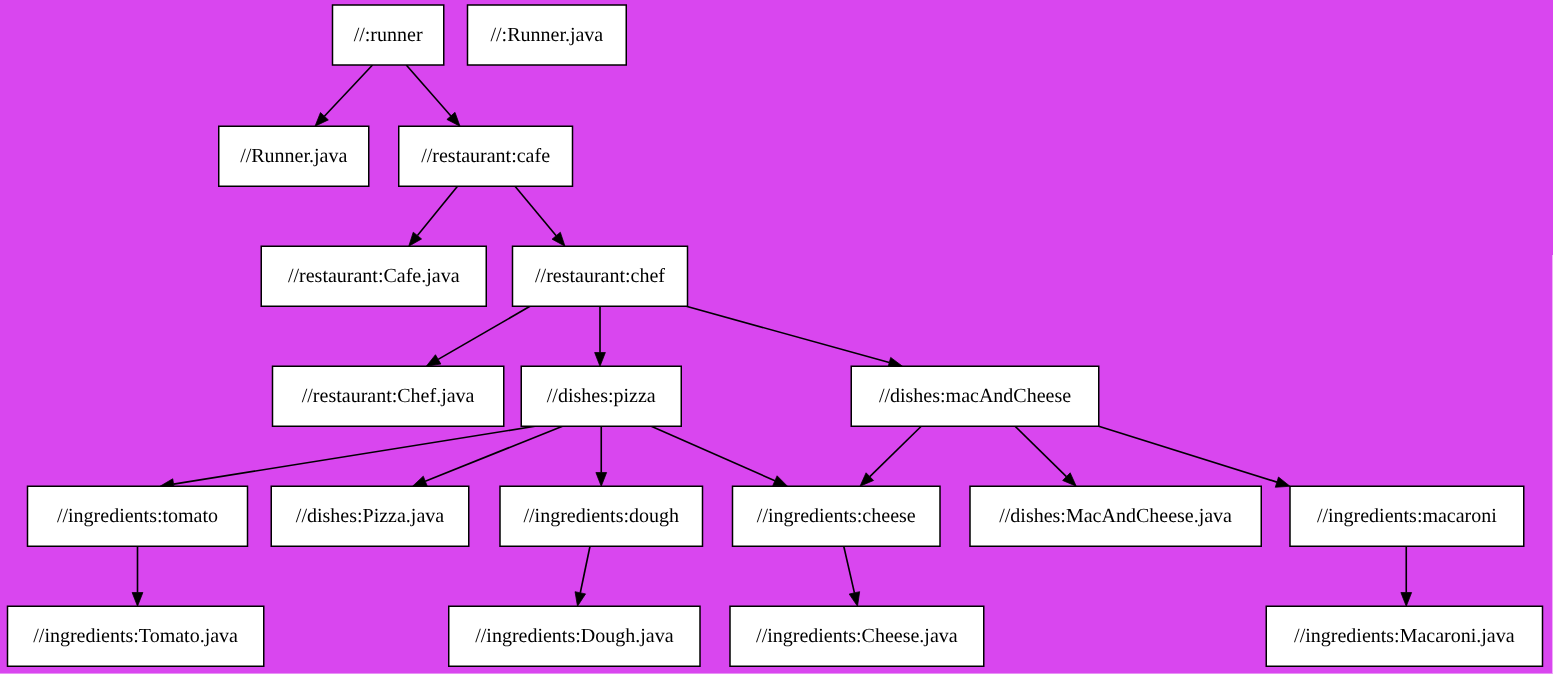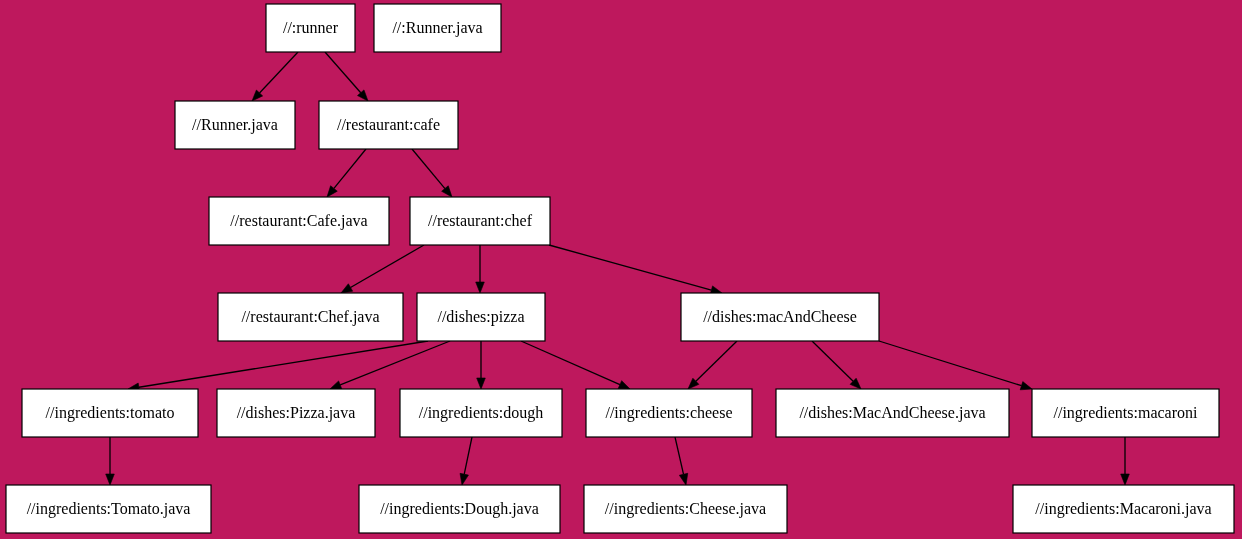--- a/index.html
+++ b/index.html
@@ -4,21 +4,21 @@
 <style>
   html, body {
     margin: 0;
     padding: 0;
     background: #ffffff;
   }
   #graph-root {
     position: relative;
     width: 1242px;
     height: 539px;
-    background: #be185d;
+    background: #d946ef;
     overflow: hidden;
     font-family: "Liberation Serif", "DejaVu Serif", serif;
   }
   #graph-svg {
     position: absolute;
     top: 0;
     left: 0;
     width: 1242px;
     height: 539px;
     display: block;

